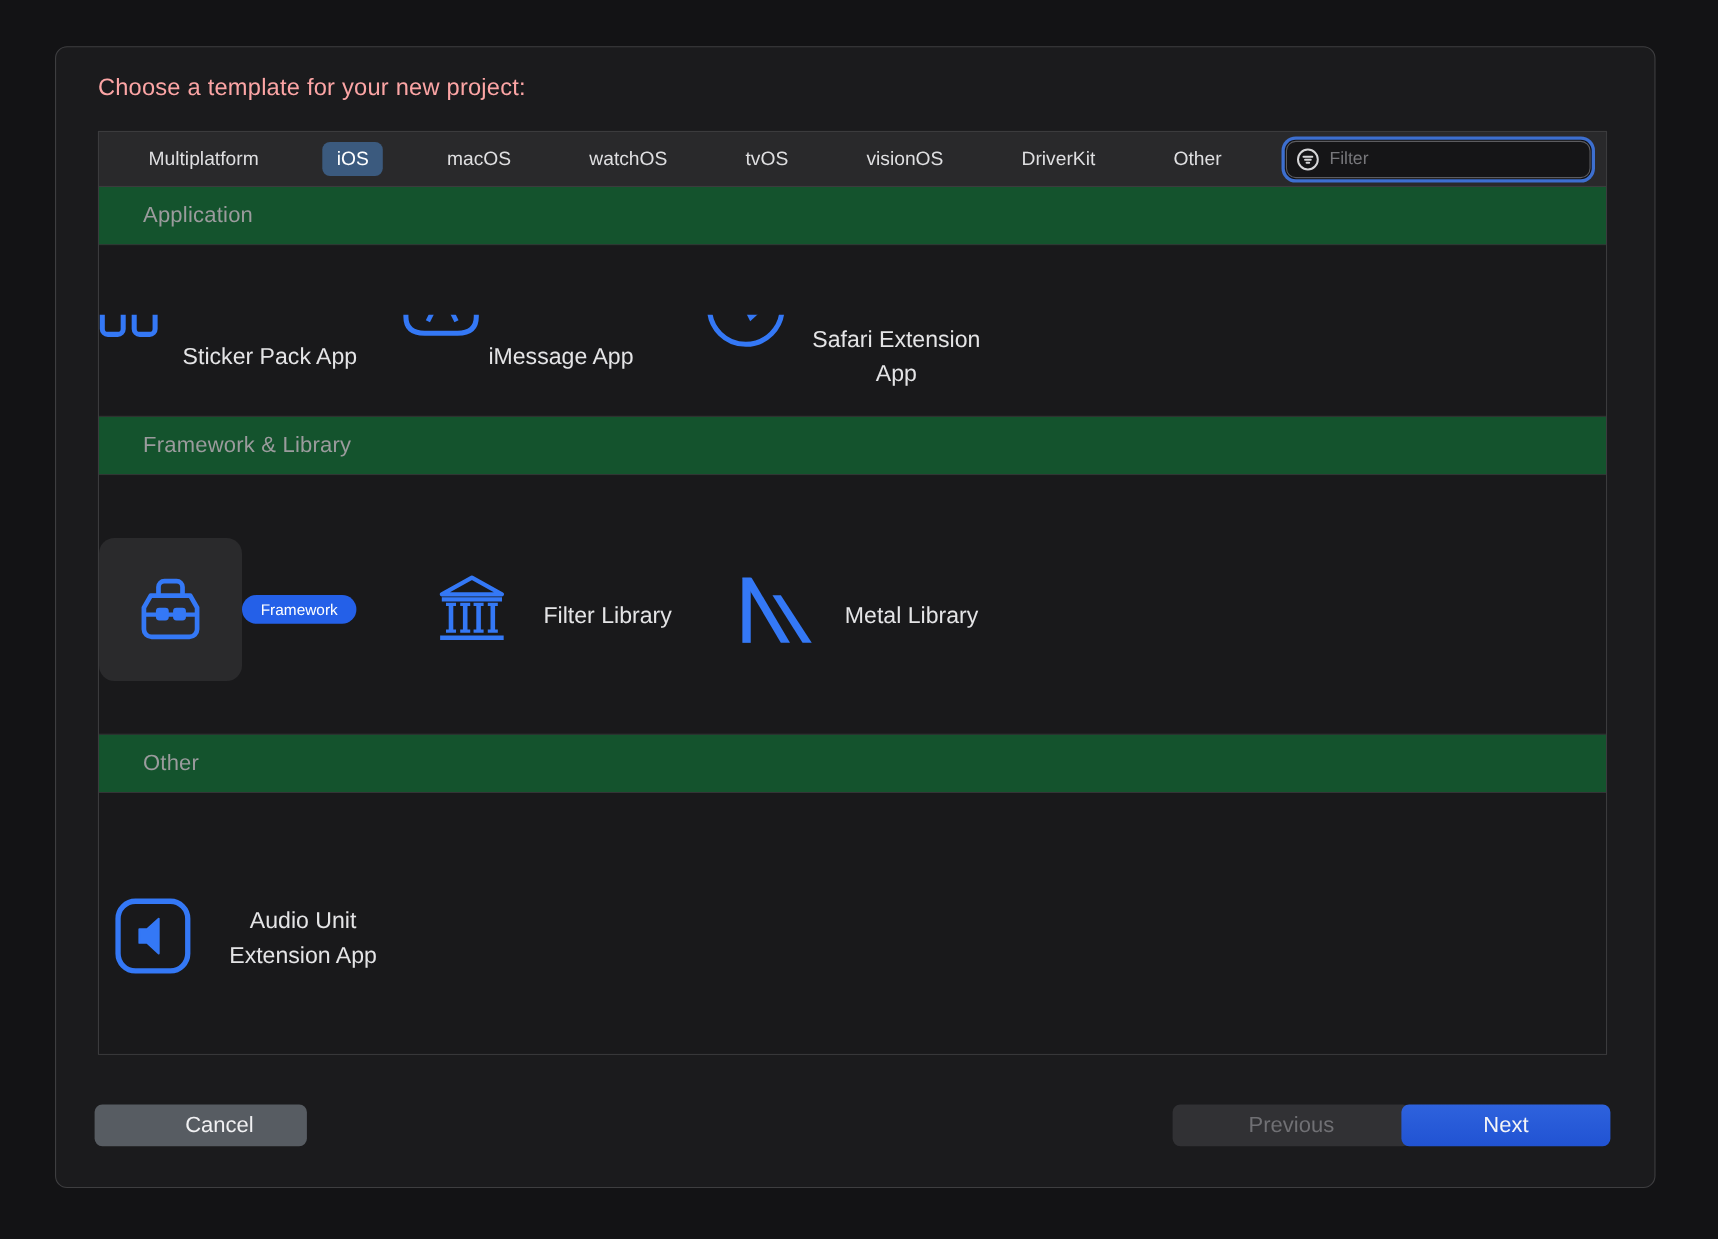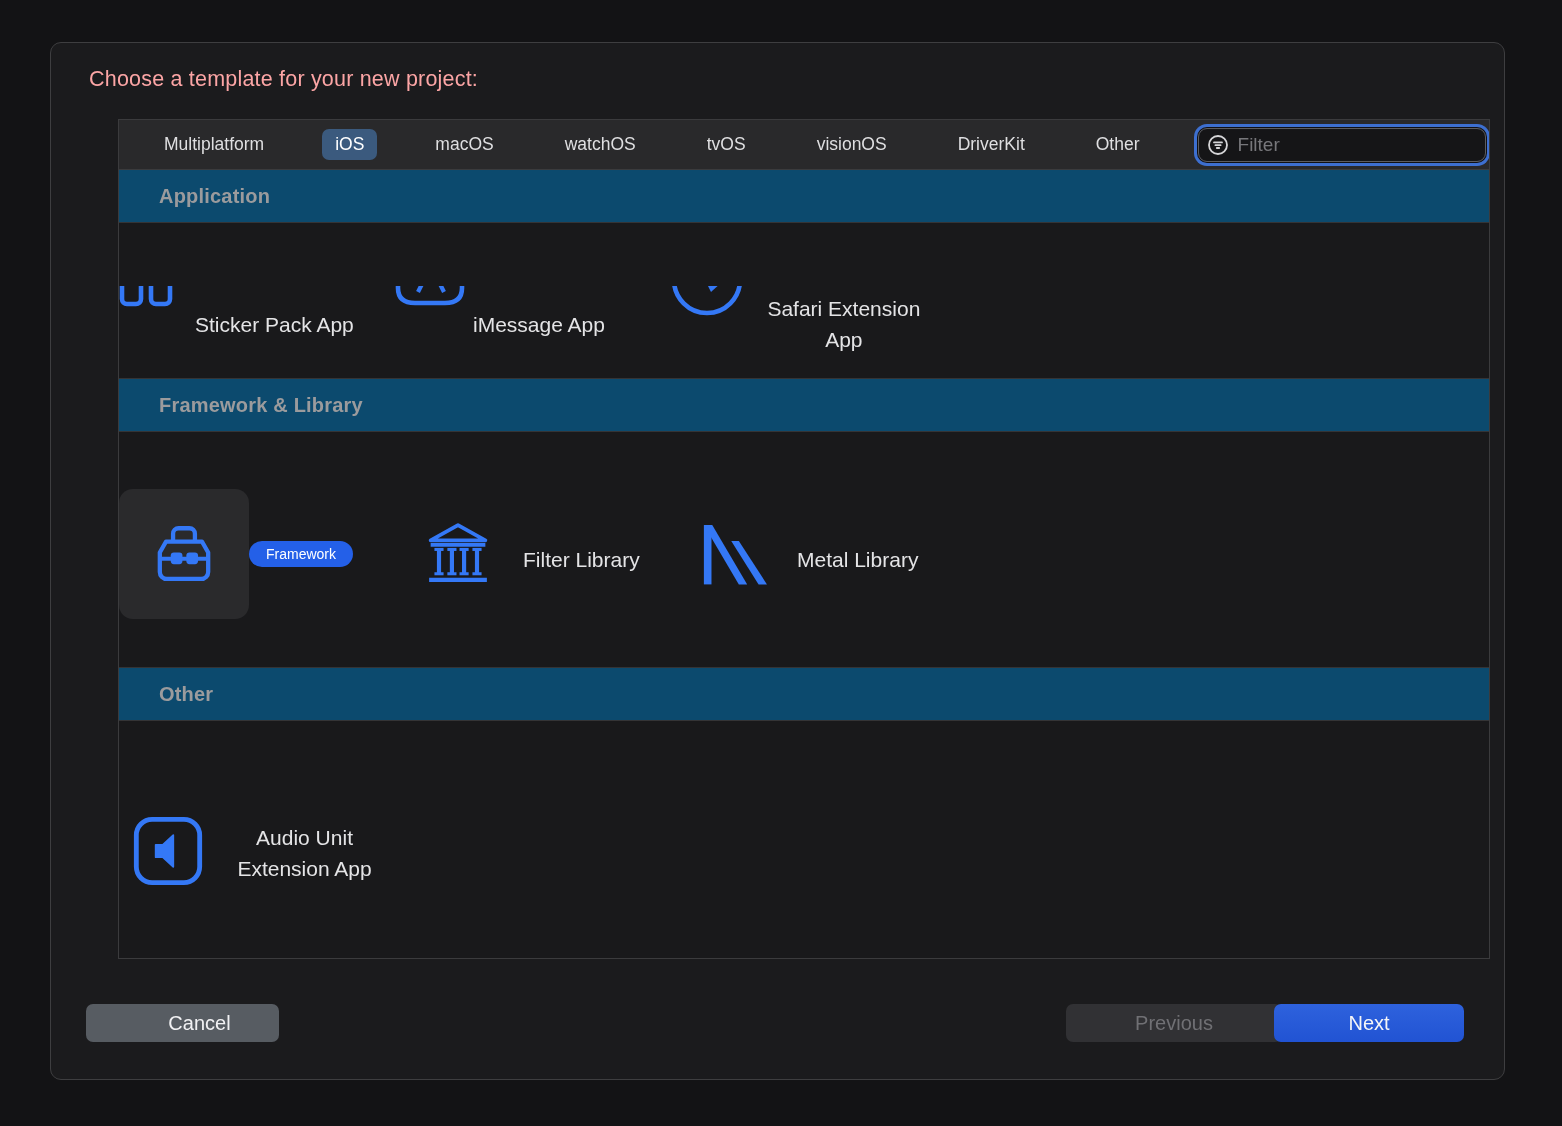--- a/index.html
+++ b/index.html
@@ -15,48 +15,48 @@
     background:#1b1b1d;border:1px solid #3e3e40;border-radius:11px;
     box-sizing:border-box;
   }
   .title{
     position:absolute;left:38px;top:24px;
     font-size:21.5px;color:#fca5a5;font-weight:400;letter-spacing:.2px;
   }
   .panel{
     position:absolute;left:38px;top:76px;width:1372px;height:840px;
     border:1px solid #3b3b3d;background:#19191b;box-sizing:border-box;
-    display:flex;flex-direction:column;overflow:hidden;margin-left:29px;
+    display:flex;flex-direction:column;overflow:hidden;
   }
   
   .tabbar{
     height:50px;flex:0 0 50px;background:#29292b;border-bottom:1px solid #3b3b3d;
     display:flex;align-items:center;padding:0 14px 0 32px;gap:45px;box-sizing:border-box;
   }
   .tab{
     font-size:17.5px;color:#dfdfe1;cursor:default;white-space:nowrap;
     padding:5px 13px;border-radius:7px;
   }
   .tab.selected{background:#3b5a7e;color:#ffffff;}
   .filterwrap{
     margin-left:auto;position:relative;width:296px;height:34px;
     background:#151517;border:1px solid #5c5c60;border-radius:9px;
     box-shadow:0 0 0 1px #101013, 0 0 0 4px #3d6fd0;
     display:flex;align-items:center;box-sizing:border-box;padding-left:8px;gap:7px;
   }
   .filterwrap input{
     background:transparent;border:none;outline:none;flex:1;
-    font-size:19px;color:#e8e8ea;font-family:"Liberation Sans",sans-serif;
+    font-size:16px;color:#e8e8ea;font-family:"Liberation Sans",sans-serif;
   }
   .filterwrap input::placeholder{color:#77777b;}
   
   .sec-header{
     flex:0 0 53px;display:flex;align-items:center;padding-left:40px;
-    background:#0c4a6e;border-bottom:1px solid #343436;box-sizing:border-box;
-    font-size:20px;font-weight:bold;color:#9b9b9d;letter-spacing:.2px;
+    background:#14532d;border-bottom:1px solid #343436;box-sizing:border-box;
+    font-size:20px;font-weight:normal;color:#9b9b9d;letter-spacing:.2px;
   }
   .sec-header + .sec-row{border-top:none;}
   .sec-row{
     background:#19191b;border-bottom:1px solid #343436;
     display:grid;grid-template-columns:repeat(5,274px);box-sizing:border-box;
   }
   .sec-row.app{height:156px;flex:0 0 156px;}
   .sec-row.fw{height:236px;flex:0 0 236px;}
   .sec-row.other{flex:1 1 auto;border-bottom:none;}
   .cell{display:flex;flex-direction:row;align-items:center;text-align:center;}

